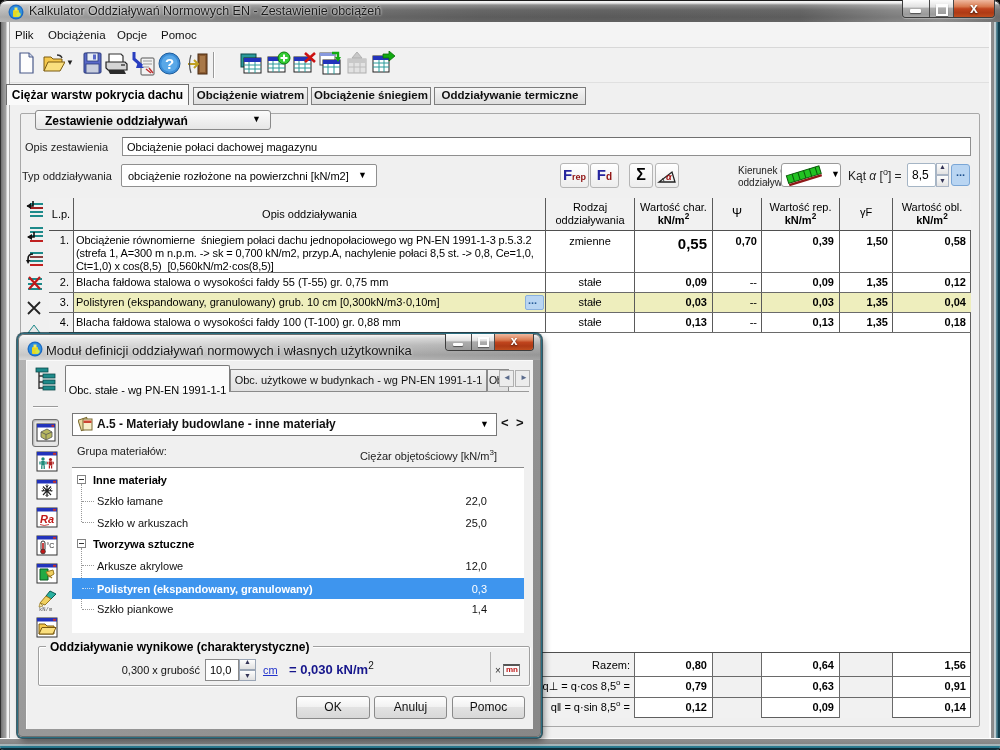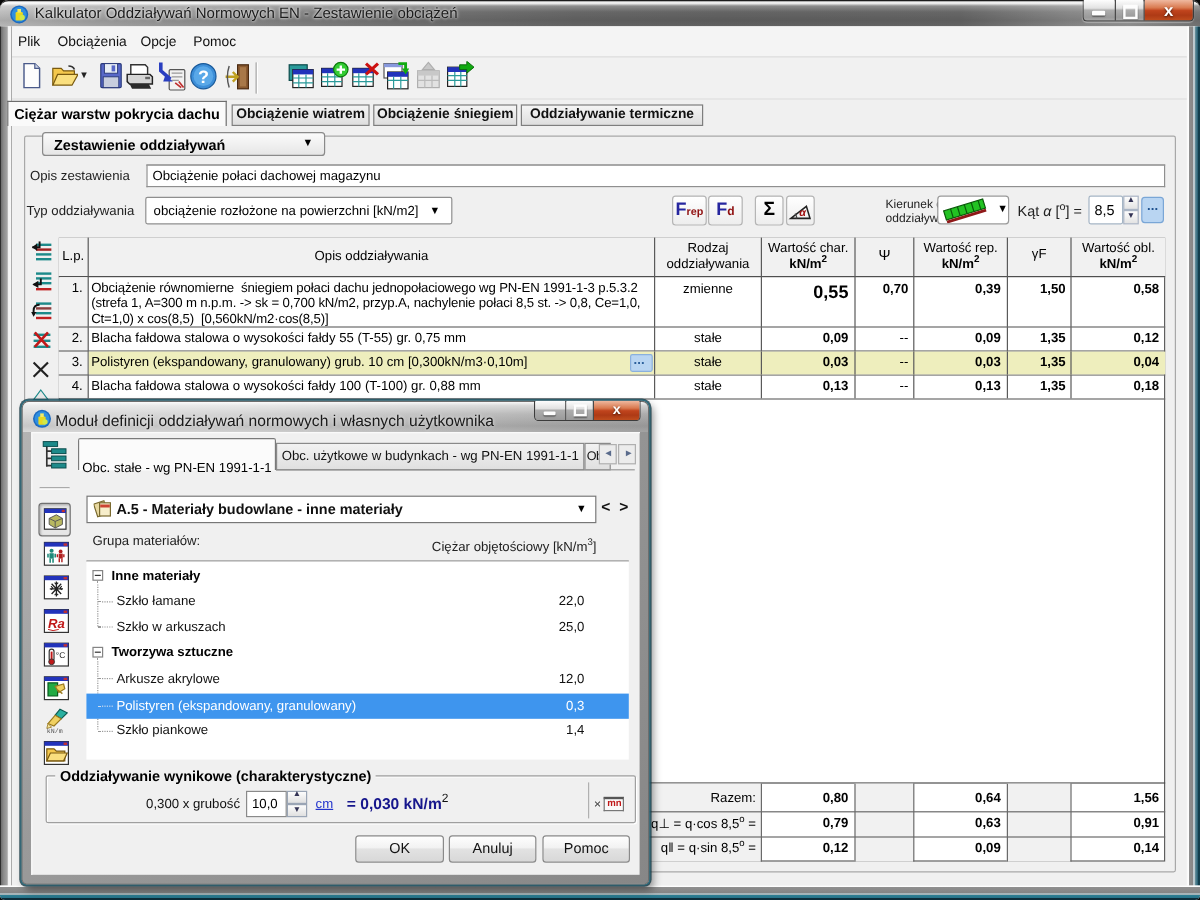--- a/index.html
+++ b/index.html
@@ -471,21 +471,21 @@
 <div class="tx" style="left:400px;top:517px;width:87px;text-align:right;font-size:11px;color:#111;z-index:13;">25,0</div>
 <div class="ab" style="left:77px;top:539px;width:9px;height:9px;background:#fff;border:1px solid #848484;box-sizing:border-box;z-index:13;">
     <div class="ab" style="left:1px;top:3px;width:5px;height:1px;background:#333;"></div>
   </div>
 <div class="tx" style="left:93px;top:538px;font-size:11px;font-weight:bold;color:#000;z-index:13;">Tworzywa sztuczne</div>
 <div class="ab" style="left:82px;top:565px;width:12px;height:1px;border-top:1px dotted #999;z-index:13;"></div>
 <div class="tx" style="left:97px;top:560px;font-size:11px;color:#111;z-index:13;">Arkusze akrylowe</div>
 <div class="tx" style="left:400px;top:560px;width:87px;text-align:right;font-size:11px;color:#111;z-index:13;">12,0</div>
 <div class="ab" style="left:72px;top:578px;width:452px;height:21px;background:#3e95ee;z-index:13;"></div>
 <div class="ab" style="left:82px;top:588px;width:12px;height:1px;border-top:1px dotted #cde;z-index:14;"></div>
-<div class="tx" style="left:97px;top:583px;font-size:11px;color:#fff;z-index:14;">Polistyren (ekspandowany, granulowany)</div>
+<div class="tx" style="left:97px;top:583px;font-size:11px;color:#fff;z-index:14;font-weight:bold;">Polistyren (ekspandowany, granulowany)</div>
 <div class="tx" style="left:400px;top:583px;width:87px;text-align:right;font-size:11px;color:#fff;z-index:14;">0,3</div>
 <div class="ab" style="left:82px;top:609px;width:12px;height:1px;border-top:1px dotted #999;z-index:13;"></div>
 <div class="tx" style="left:97px;top:603px;font-size:11px;color:#111;z-index:13;">Szkło piankowe</div>
 <div class="tx" style="left:400px;top:603px;width:87px;text-align:right;font-size:11px;color:#111;z-index:13;">1,4</div>
 
 <div class="ab" style="left:38px;top:646px;width:492px;height:40px;border:1px solid #9f9f9f;border-radius:2px;box-shadow:1px 1px 0 #fff, inset 1px 1px 0 #fff;box-sizing:border-box;z-index:12;"></div>
 <div class="tx" style="left:46px;top:640px;font-size:12px;font-weight:bold;color:#000;background:#f0f0f0;padding:0 4px;z-index:13;">Oddziaływanie wynikowe (charakterystyczne)</div>
 <div class="tx" style="left:105px;top:664px;width:95px;text-align:right;font-size:11px;color:#111;z-index:13;">0,300 x grubość</div>
 <div class="ab" style="left:205px;top:659px;width:34px;height:22px;background:#fff;border:1px solid #8a8a8a;box-sizing:border-box;z-index:13;"></div>
 <div class="tx" style="left:210px;top:664px;font-size:11px;color:#000;z-index:14;">10,0</div>

